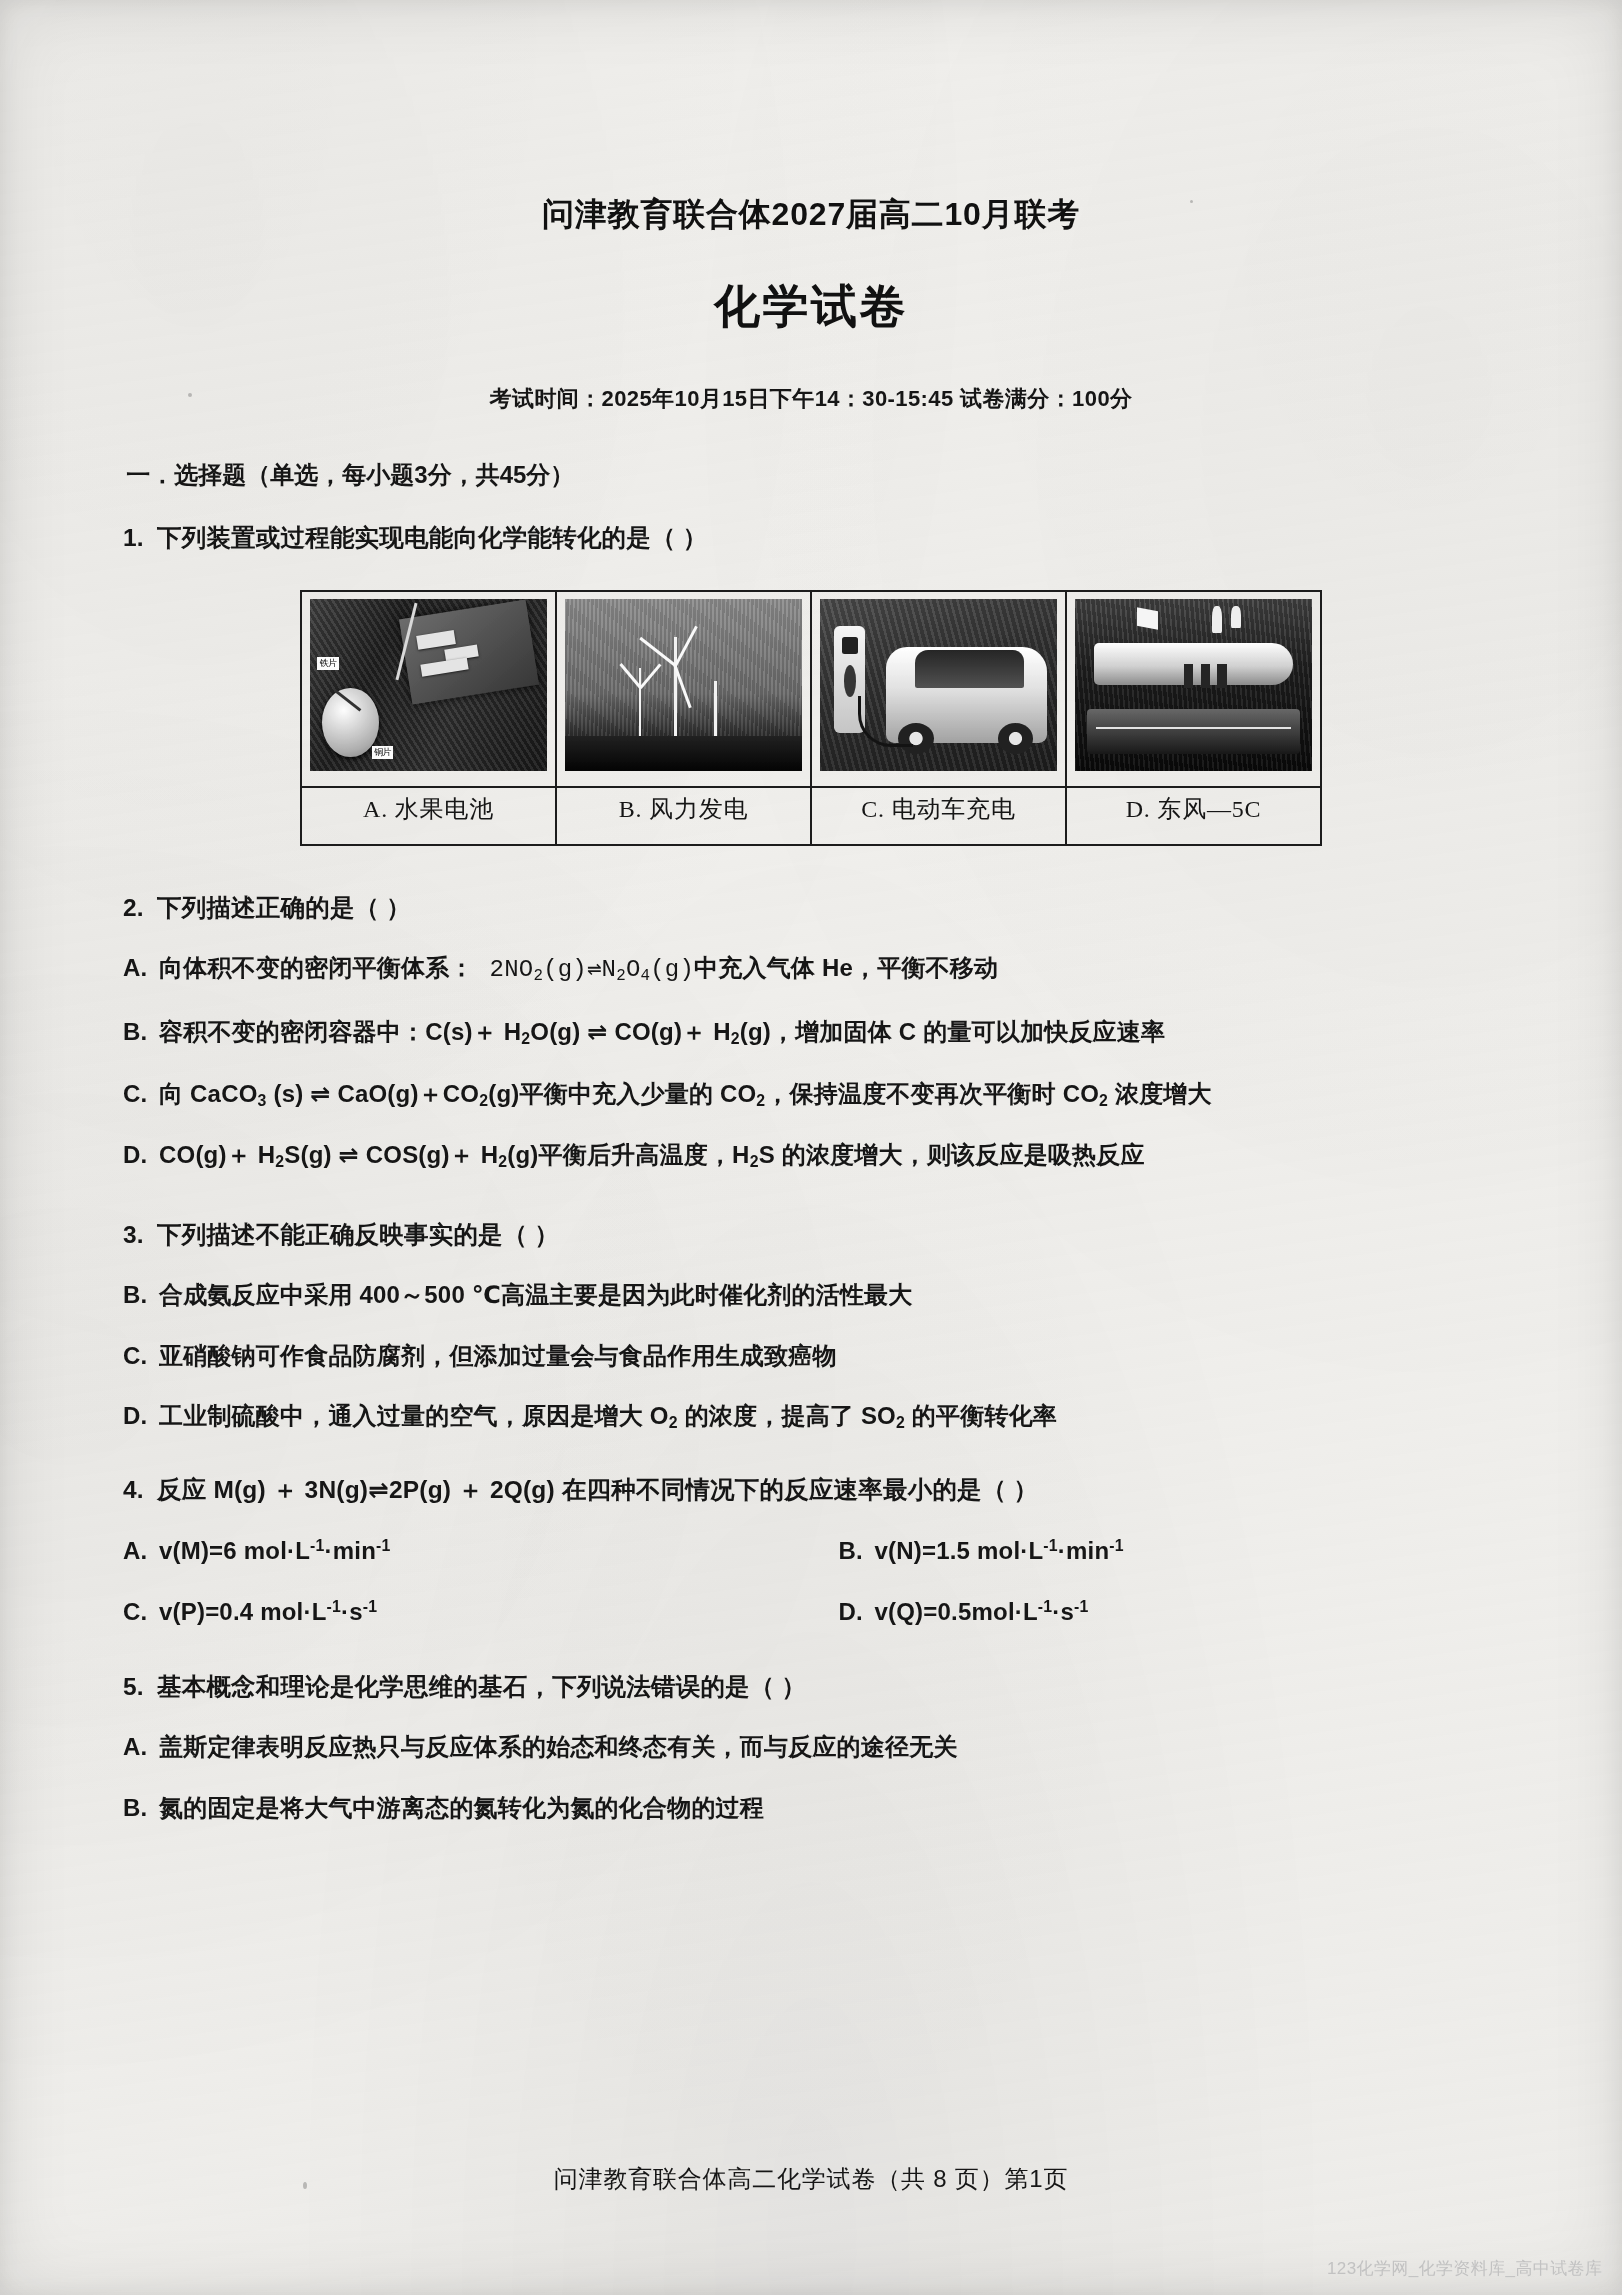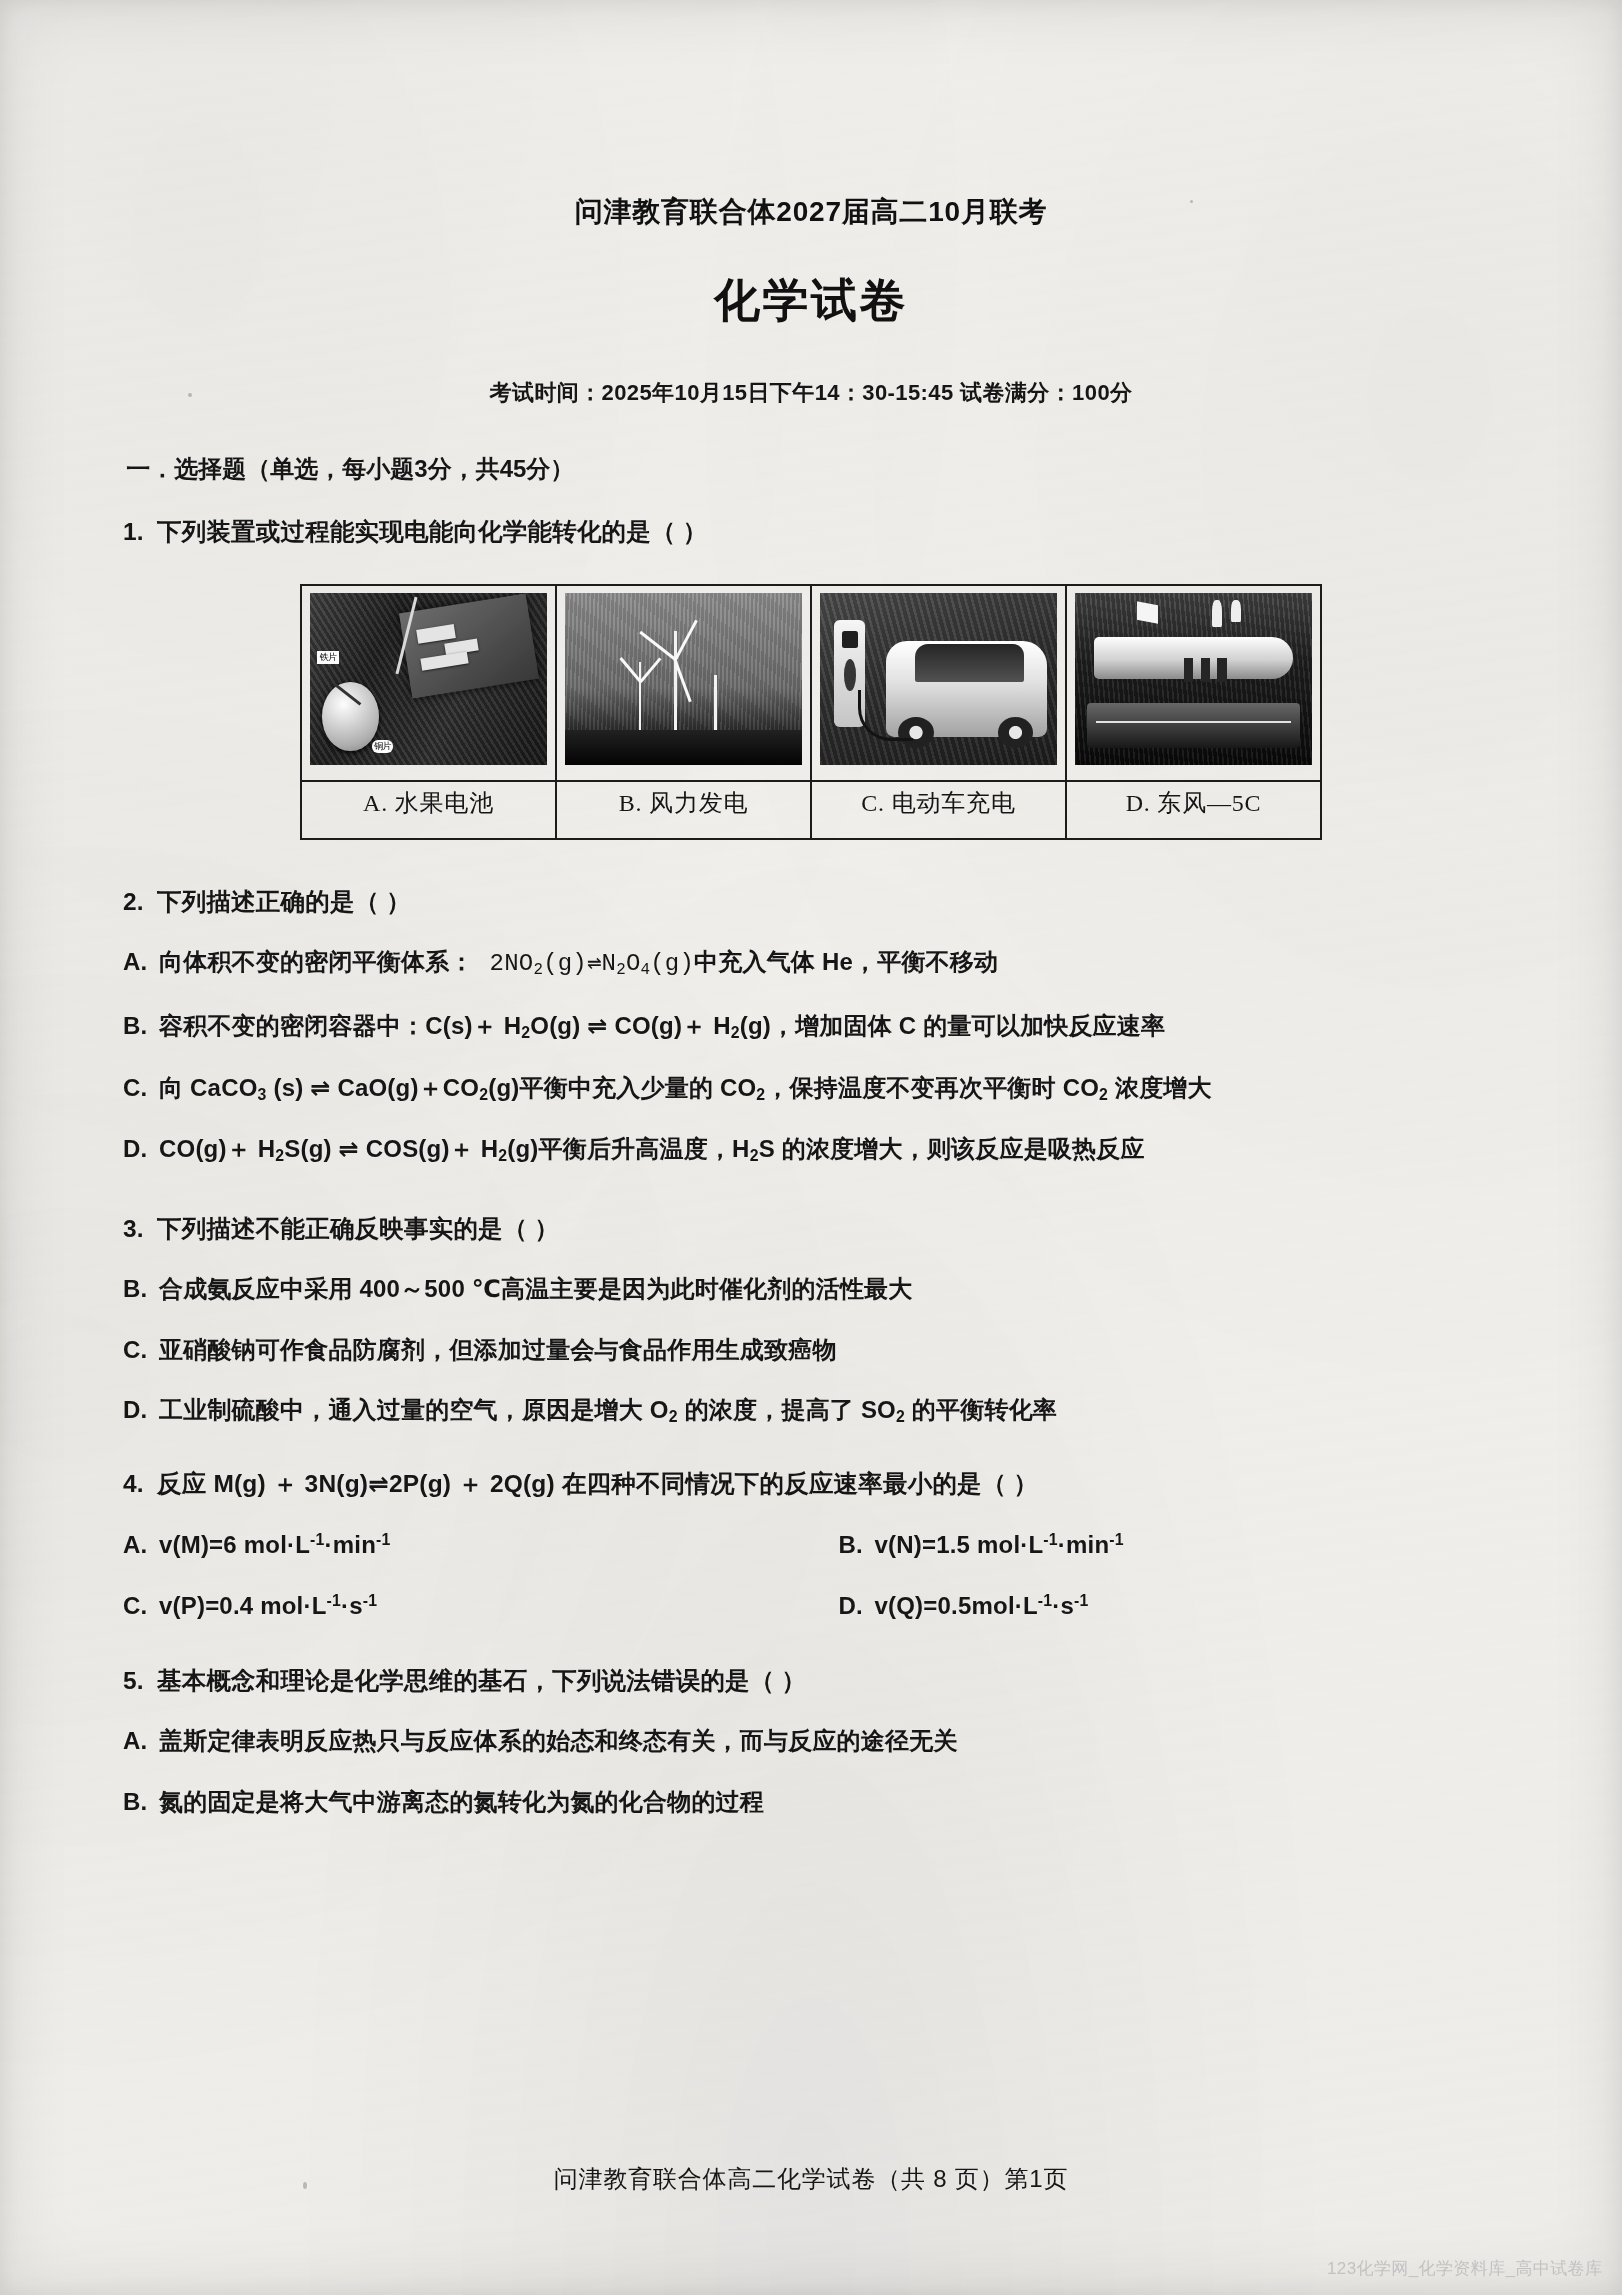--- a/index.html
+++ b/index.html
@@ -40,21 +40,21 @@
   .content {
     position: relative;
     z-index: 3;
     padding: 0 123px;
   }
 
   .title-main {
     text-align: center;
     font-family: "Liberation Sans", "DejaVu Sans", sans-serif;
     font-weight: bold;
-    font-size: 28px;
+    font-size: 32px;
     letter-spacing: 0.8px;
     margin-top: 193px;
     color: #111;
   }
   .title-sub {
     text-align: center;
     font-family: "Liberation Sans", "DejaVu Sans", sans-serif;
     font-weight: bold;
     font-size: 46px;
     letter-spacing: 2.5px;
@@ -172,21 +172,21 @@
     content:""; position:absolute; left:18%; top:16%; width:56%; height:2.5px;
     background:#3a3a3a; transform:rotate(38deg);
   }
   .ph-a .tag {
     position:absolute; background:#efefef; color:#111;
     font-family:"Liberation Sans","DejaVu Sans",sans-serif;
     font-size:9px; line-height:11.4px; text-align:center;
     padding:0.8px 2.5px; letter-spacing:-0.8px;
   }
   .ph-a .tag1 { left:3%; top:34%; }
-  .ph-a .tag2 { left:26%; bottom:7%;border-radius:6px; }
+  .ph-a .tag2 { left:26%; bottom:7%; }
 
   
   .ph-b {
     background: linear-gradient(180deg,#8d8d8d 0%,#6f6f6f 55%,#3a3a3a 78%,#1f1f1f 100%);
   }
   .ph-b .grain {
     position:absolute; inset:0;
     background: repeating-linear-gradient(92deg, rgba(255,255,255,0.07) 0 1.6px, rgba(0,0,0,0.10) 1.6px 4.1px);
   }
   .ph-b .mast {

